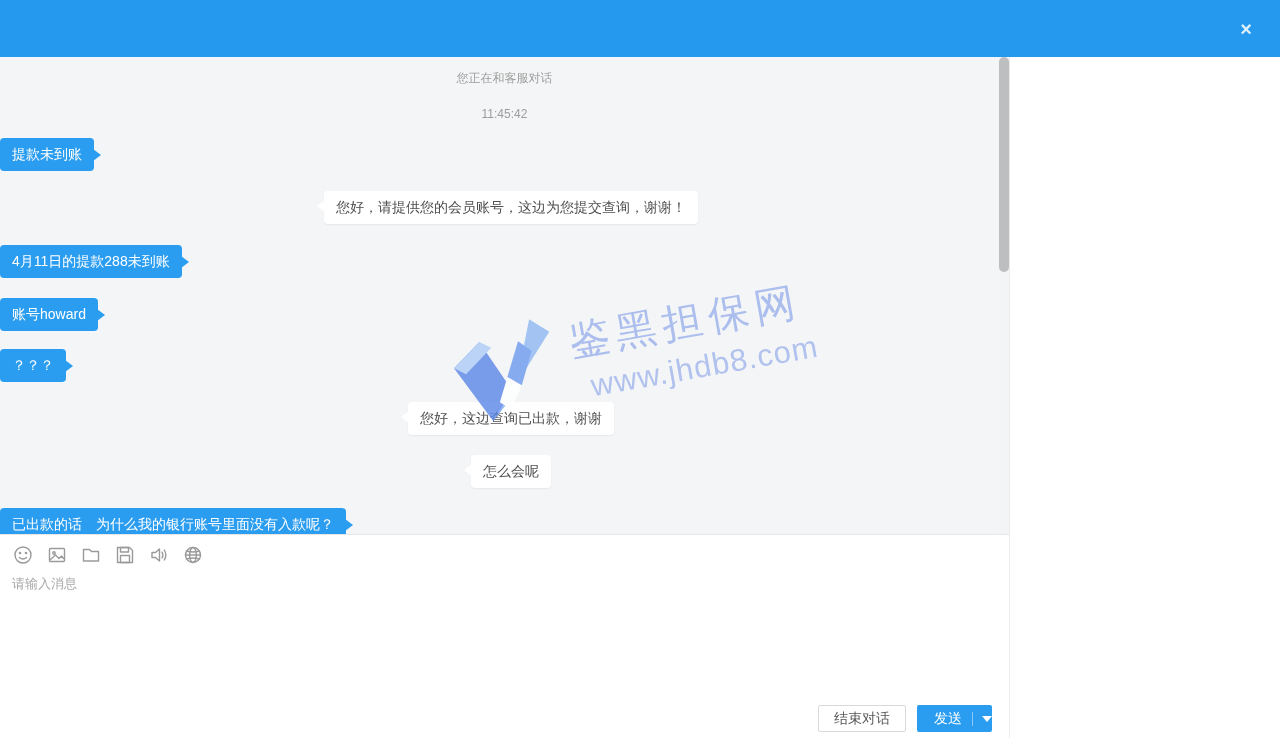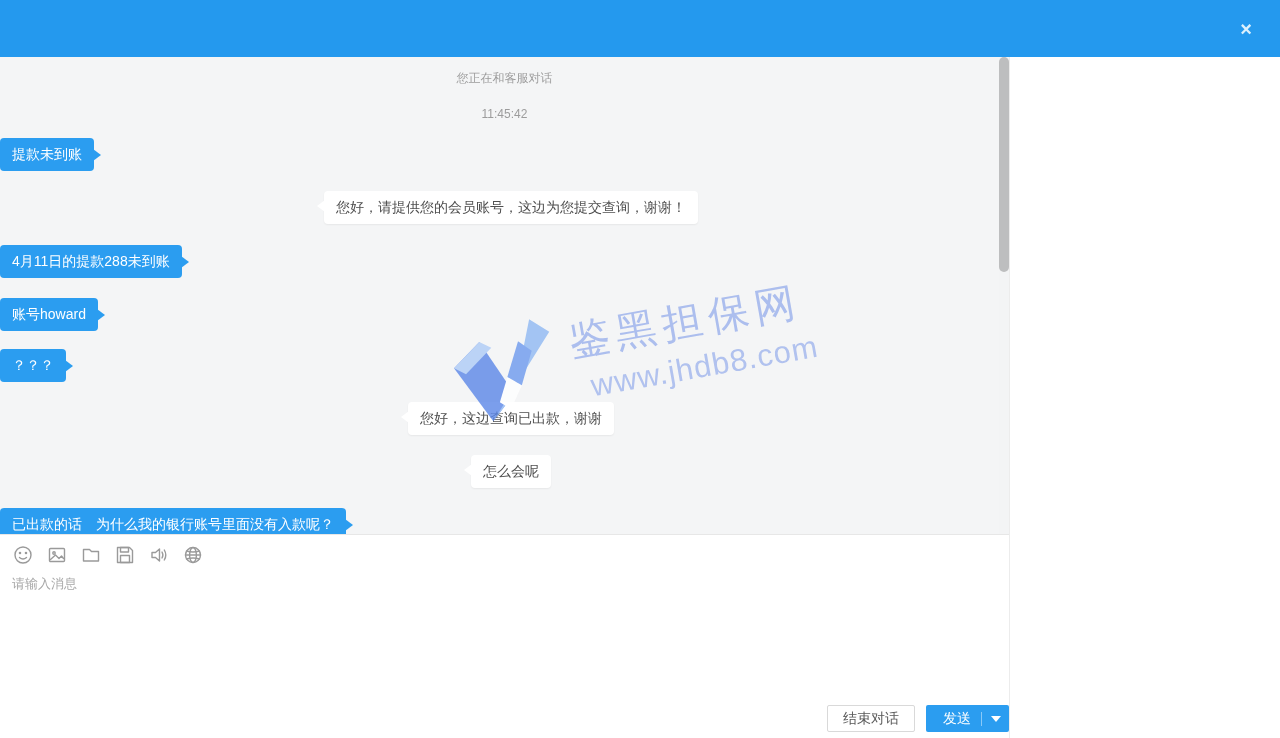--- a/index.html
+++ b/index.html
@@ -86,28 +86,28 @@
   .toolbar{display:flex;gap:14px;padding:10px 0 0 13px;}
   .tool-btn{background:none;border:none;padding:0;cursor:pointer;width:20px;height:20px;}
   .tool-btn svg{display:block;stroke:#9a9a9a;fill:none;stroke-width:1.4;stroke-linecap:round;stroke-linejoin:round;}
   .msg-input{
     display:block;width:860px;height:86px;margin:8px 0 0 10px;
     border:none;outline:none;resize:none;background:transparent;
     font-size:13px;color:#333;font-family:inherit;
   }
   .msg-input::placeholder{color:#a8a8a8;}
   .composer-actions{
-    position:absolute;right:0;bottom:6px;display:flex;gap:11px;align-items:flex-start;
+    position:absolute;right:17px;bottom:6px;display:flex;gap:11px;align-items:flex-start;
   }
   .btn-end{
     height:27px;padding:0 15px;background:#fff;border:1px solid #d9d9d9;
     border-radius:2px;color:#595959;font-size:14px;cursor:pointer;font-family:inherit;
   }
   .btn-send{
-    height:27px;display:flex;align-items:center;padding:0 8px 0 17px;
+    height:27px;display:flex;align-items:center;padding:0 0 0 17px;
     background:var(--bubble-blue);border:none;border-radius:2px;color:#fff;
     font-size:14px;cursor:pointer;font-family:inherit;
   }
   .send-divider{width:1px;height:14px;background:rgba(255,255,255,0.45);margin:0 9px 0 10px;}
   .send-caret{width:0;height:0;border-left:5px solid transparent;border-right:5px solid transparent;border-top:6px solid #fff;}
 </style>
 </head>
 <body>
 
 <div class="header">

